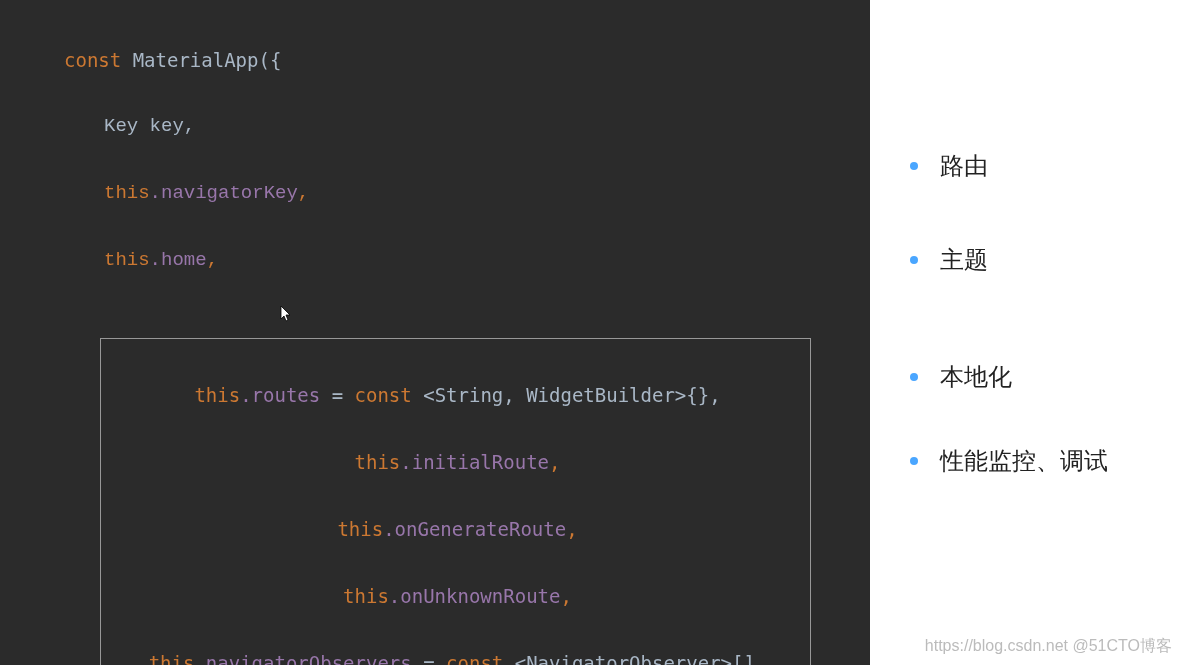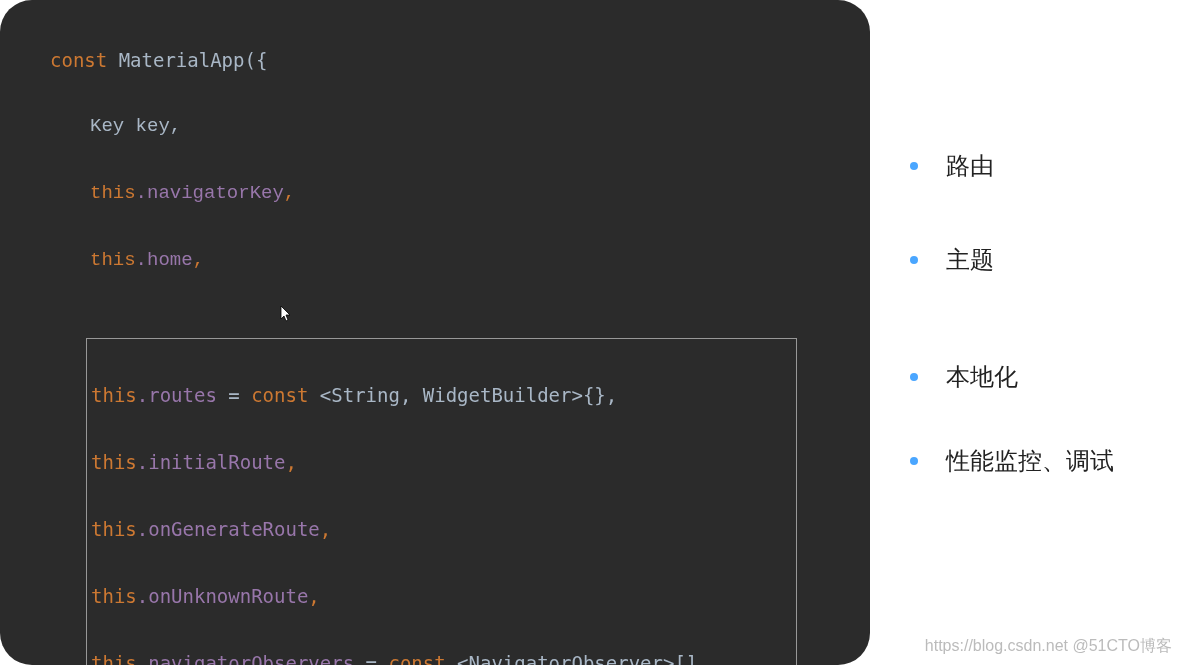--- a/index.html
+++ b/index.html
@@ -14,65 +14,64 @@
   .container {
     display: flex;
     width: 100%;
     height: 100%;
   }
   .editor {
     width: 870px;
     height: 665px;
     background: #2b2b2b;
     box-sizing: border-box;
-    padding: 4px 10px;
+    padding: 4px 24px;
     position: relative;
     font-size: 19px;
     line-height: 22.3px;
     color: #a9b7c6;
     white-space: pre;
     overflow: hidden;
-    border-radius: 32px;
   }
   .line { display:block; }
   .indent1 { padding-left: 40px; }
   .indent2 { padding-left: 80px; font-family: Liberation Mono, monospace; }
   .kw   { color: #cc7832; }   
   .fn   { color: #9876aa; }   
   .id   { color: #a9b7c6; }   
   .pun  { color: #a9b7c6; }   
   .comma{ color:#cc7832; }
   
   .group {
     border:1px solid #989898;
     margin-left:76px;
     padding-left:4px;
     width:705px;
   }
-  .group .gl { display:block; white-space:pre; }
+  .group .gl { display:block; white-space:pre;text-align:center; }
 
   .cursor {
     position:absolute;
     top:260px; left:280px;
     width:12px; height:18px;
     pointer-events:none;
   }
   .cursor svg { display:block; }
 
   
   .right {
     flex:1;
     background:#ffffff;
     padding-left:40px;
     font-family: "Helvetica Neue", Arial, sans-serif;
   }
   .bul {
     display:flex;
     align-items:center;
-    gap:28px;
+    gap:22px;
     color:#222;
     font-size:24px;
   }
   .bul .dot {
     width:8px; height:8px; border-radius:50%;
     background:#4aa6ff;
     flex-shrink:0;
   }
   .watermark {
     position:absolute;

